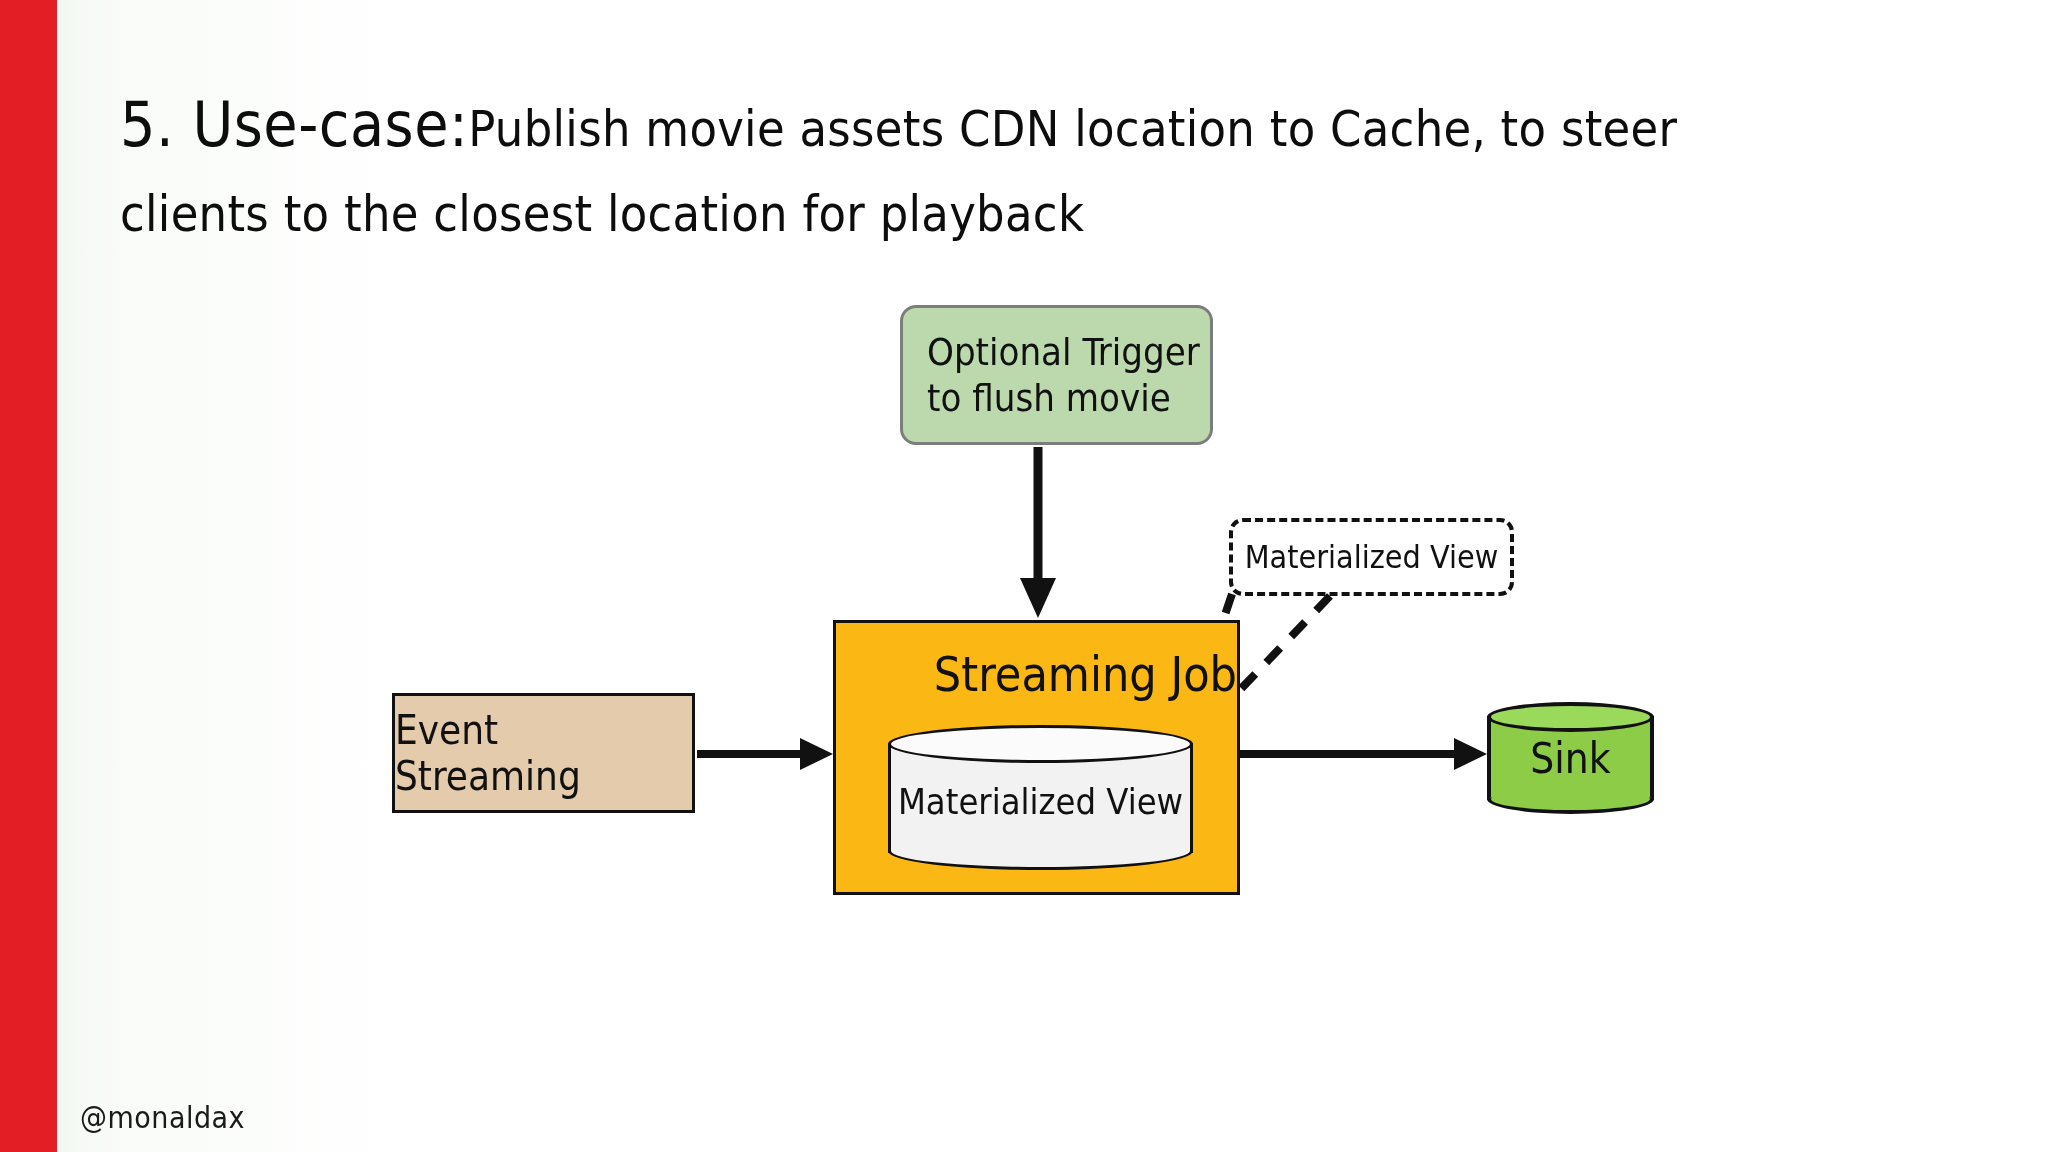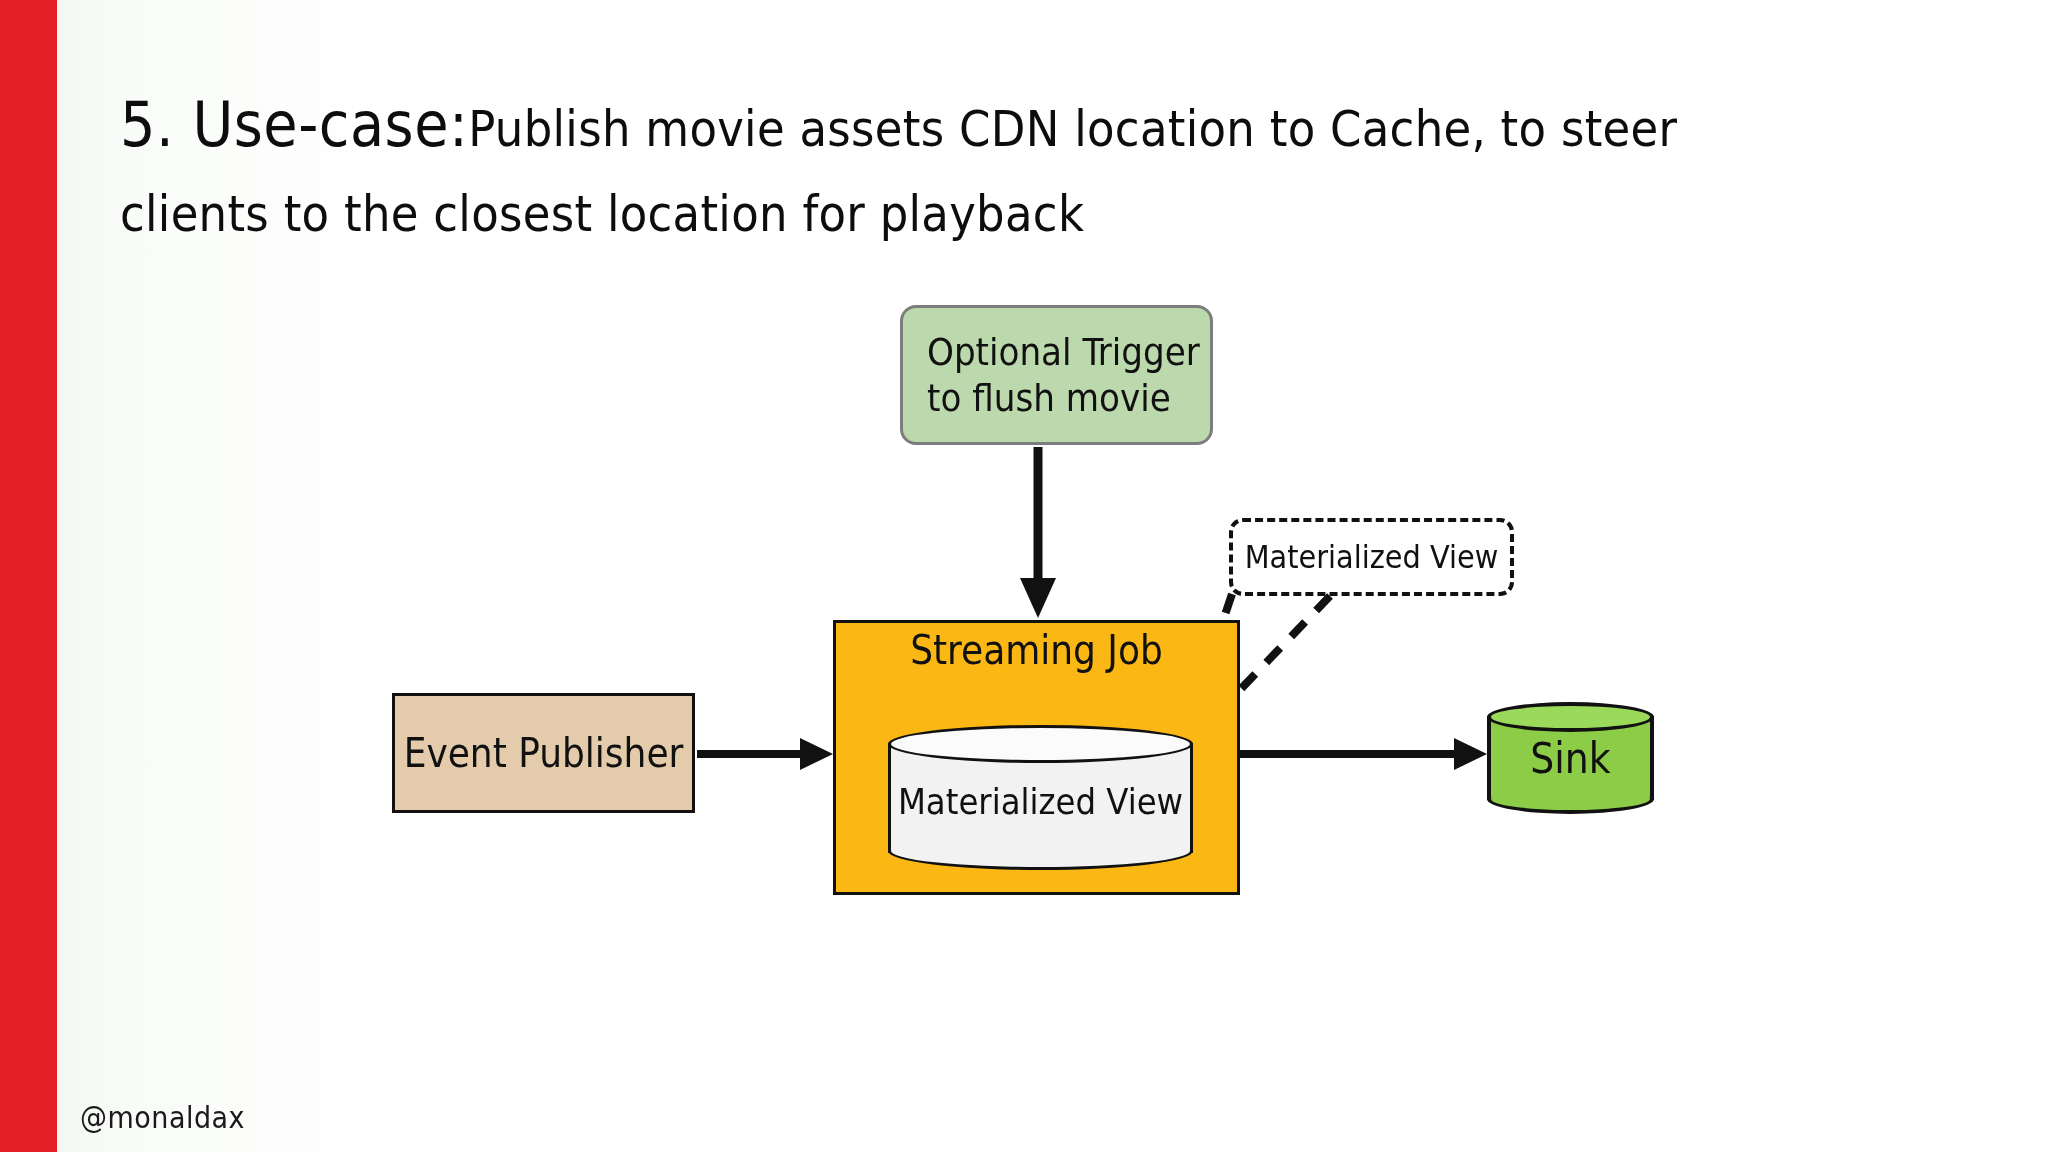--- a/index.html
+++ b/index.html
@@ -86,23 +86,23 @@
   }
 
   .streaming-box {
     left: 833px; top: 620px;
     width: 407px; height: 275px;
     background: #fbb714;
     border: 3px solid #111;
   }
   .streaming-title {
     position: absolute;
-    left: 0; top: 4px; width: 100%;
-    text-align: center;
-    font-size: 40px; color: #111;
+    left: 0; top: 23px; width: 100%;
+    text-align: right;
+    font-size: 48px; color: #111;
   }
 
   
   .mv-cyl {
     position: absolute;
     left: 52px; top: 102px;
     width: 305px; height: 145px;
   }
   .cyl-body {
     position: absolute;
@@ -250,21 +250,21 @@
     <div class="streaming-title">Streaming Job</div>
     <div class="mv-cyl">
       <div class="cyl-body"></div>
       <div class="cyl-bottom"></div>
       <div class="cyl-top"></div>
       <div class="mv-label">Materialized View</div>
     </div>
   </div>
 
   <div class="node publisher-box">
-    <span>Event Publisher</span>
+    <span>Event Streaming</span>
   </div>
 
   <div class="node sink-cyl">
     <div class="sink-body"></div>
     <div class="sink-bottom"></div>
     <div class="sink-top"></div>
     <div class="sink-label">Sink</div>
   </div>
 
   <div class="node callout">

